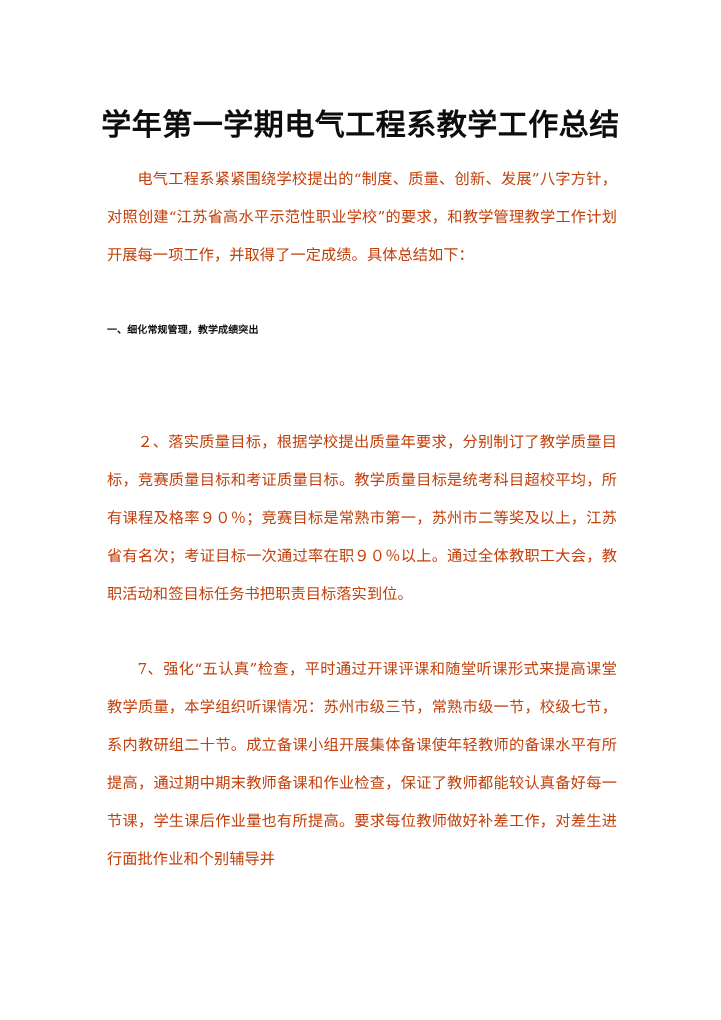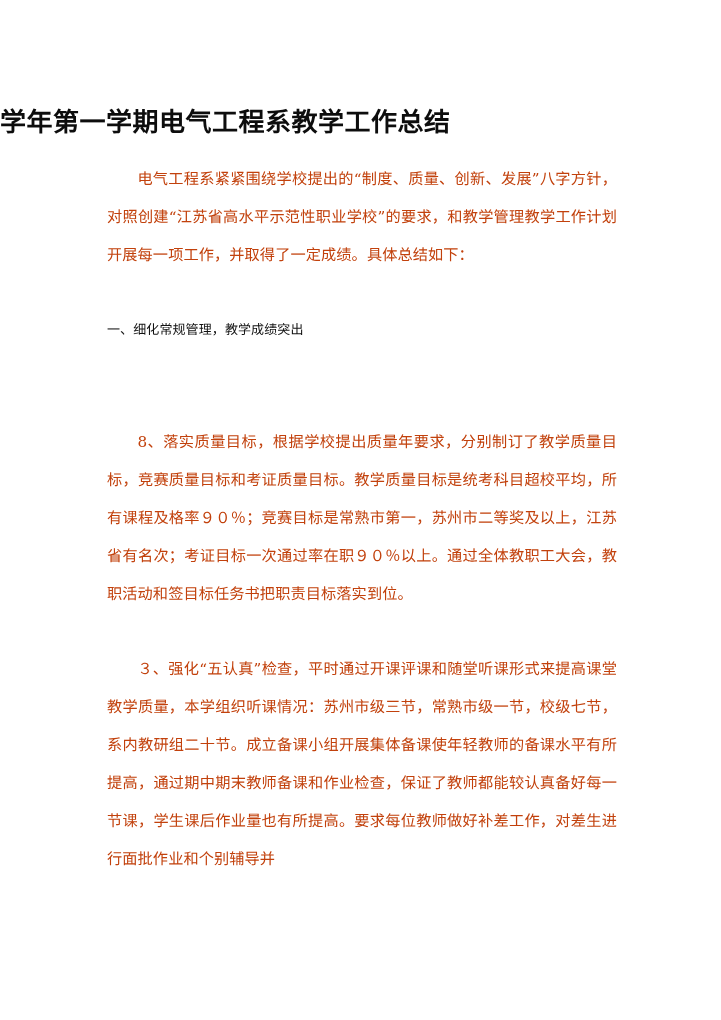--- a/index.html
+++ b/index.html
@@ -19,22 +19,22 @@
     color: #000000;
     -webkit-font-smoothing: antialiased;
   }
 
   
   .doc-title {
     position: absolute;
     left: 0;
     top: 88px;
     width: 721px;
-    text-align: left;
-    font-size: 26px;
+    text-align: center;
+    font-size: 30px;
     font-weight: bold;
     letter-spacing: 0.5px;
     line-height: 34px;
     color: #0d0d0d;
     white-space: nowrap;
   }
 
   
   .body-block {
     position: absolute;
@@ -53,25 +53,26 @@
     letter-spacing: 0.1px;
     margin: 0;
   }
   .gap-para   { height: 37px; }
 
   .para.indent {
     text-indent: 2em;
   }
 
   .heading {
-    font-size: 13px;
+    font-size: 10px;
     line-height: 38px;
     color: #111111;
     margin: 0;
     letter-spacing: 0.1px;
+    font-weight: bold;
   }
 </style>
 </head>
 <body>
 
 <div class="page">
 
   <h1 class="doc-title">学年第一学期电气工程系教学工作总结</h1>
 
   <div class="body-block">
@@ -80,21 +81,21 @@
 
     <div class="gap-para"></div>
 
     <p class="heading">一、细化常规管理，教学成绩突出</p>
 
     <div class="gap-para"></div>
 
 
     <div class="gap-para"></div>
 
-    <p class="para indent">8、落实质量目标，根据学校提出质量年要求，分别制订了教学质量目标，竞赛质量目标和考证质量目标。教学质量目标是统考科目超校平均，所有课程及格率９０％；竞赛目标是常熟市第一，苏州市二等奖及以上，江苏省有名次；考证目标一次通过率在职９０％以上。通过全体教职工大会，教职活动和签目标任务书把职责目标落实到位。</p>
+    <p class="para indent">２、落实质量目标，根据学校提出质量年要求，分别制订了教学质量目标，竞赛质量目标和考证质量目标。教学质量目标是统考科目超校平均，所有课程及格率９０％；竞赛目标是常熟市第一，苏州市二等奖及以上，江苏省有名次；考证目标一次通过率在职９０％以上。通过全体教职工大会，教职活动和签目标任务书把职责目标落实到位。</p>
 
     <div class="gap-para"></div>
 
-    <p class="para indent">３、强化“五认真”检查，平时通过开课评课和随堂听课形式来提高课堂教学质量，本学组织听课情况：苏州市级三节，常熟市级一节，校级七节，系内教研组二十节。成立备课小组开展集体备课使年轻教师的备课水平有所提高，通过期中期末教师备课和作业检查，保证了教师都能较认真备好每一节课，学生课后作业量也有所提高。要求每位教师做好补差工作，对差生进行面批作业和个别辅导并</p>
+    <p class="para indent">7、强化“五认真”检查，平时通过开课评课和随堂听课形式来提高课堂教学质量，本学组织听课情况：苏州市级三节，常熟市级一节，校级七节，系内教研组二十节。成立备课小组开展集体备课使年轻教师的备课水平有所提高，通过期中期末教师备课和作业检查，保证了教师都能较认真备好每一节课，学生课后作业量也有所提高。要求每位教师做好补差工作，对差生进行面批作业和个别辅导并</p>
 
   </div>
 
 </div>
 
 </body></html>

